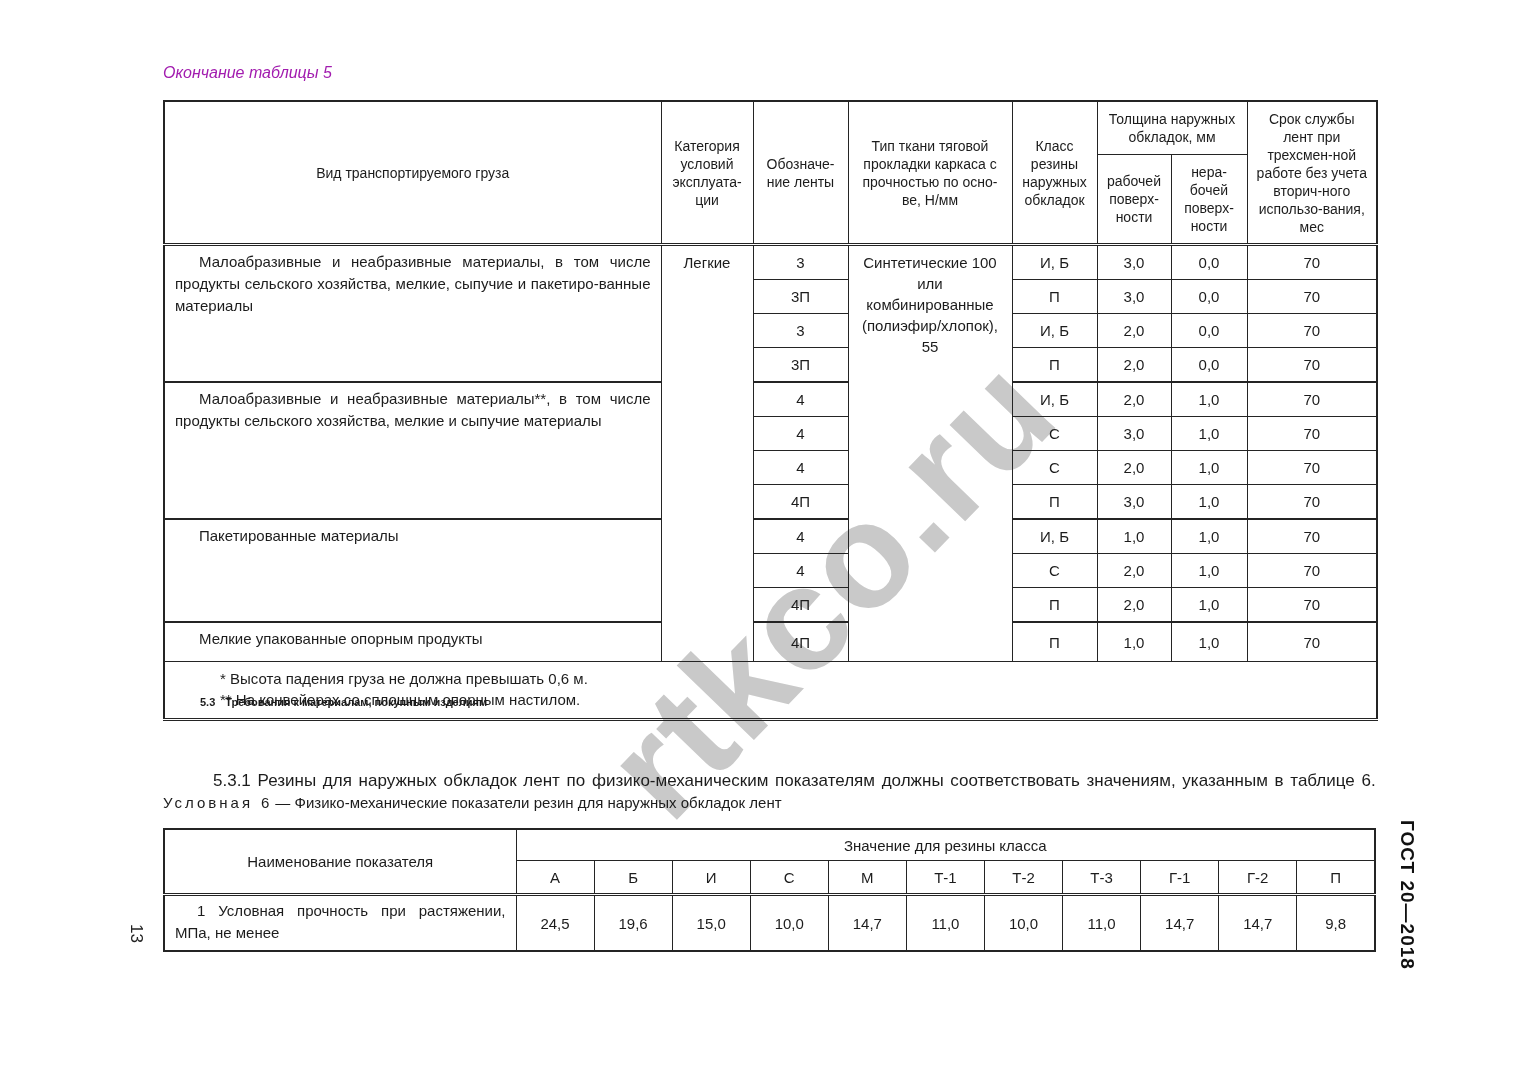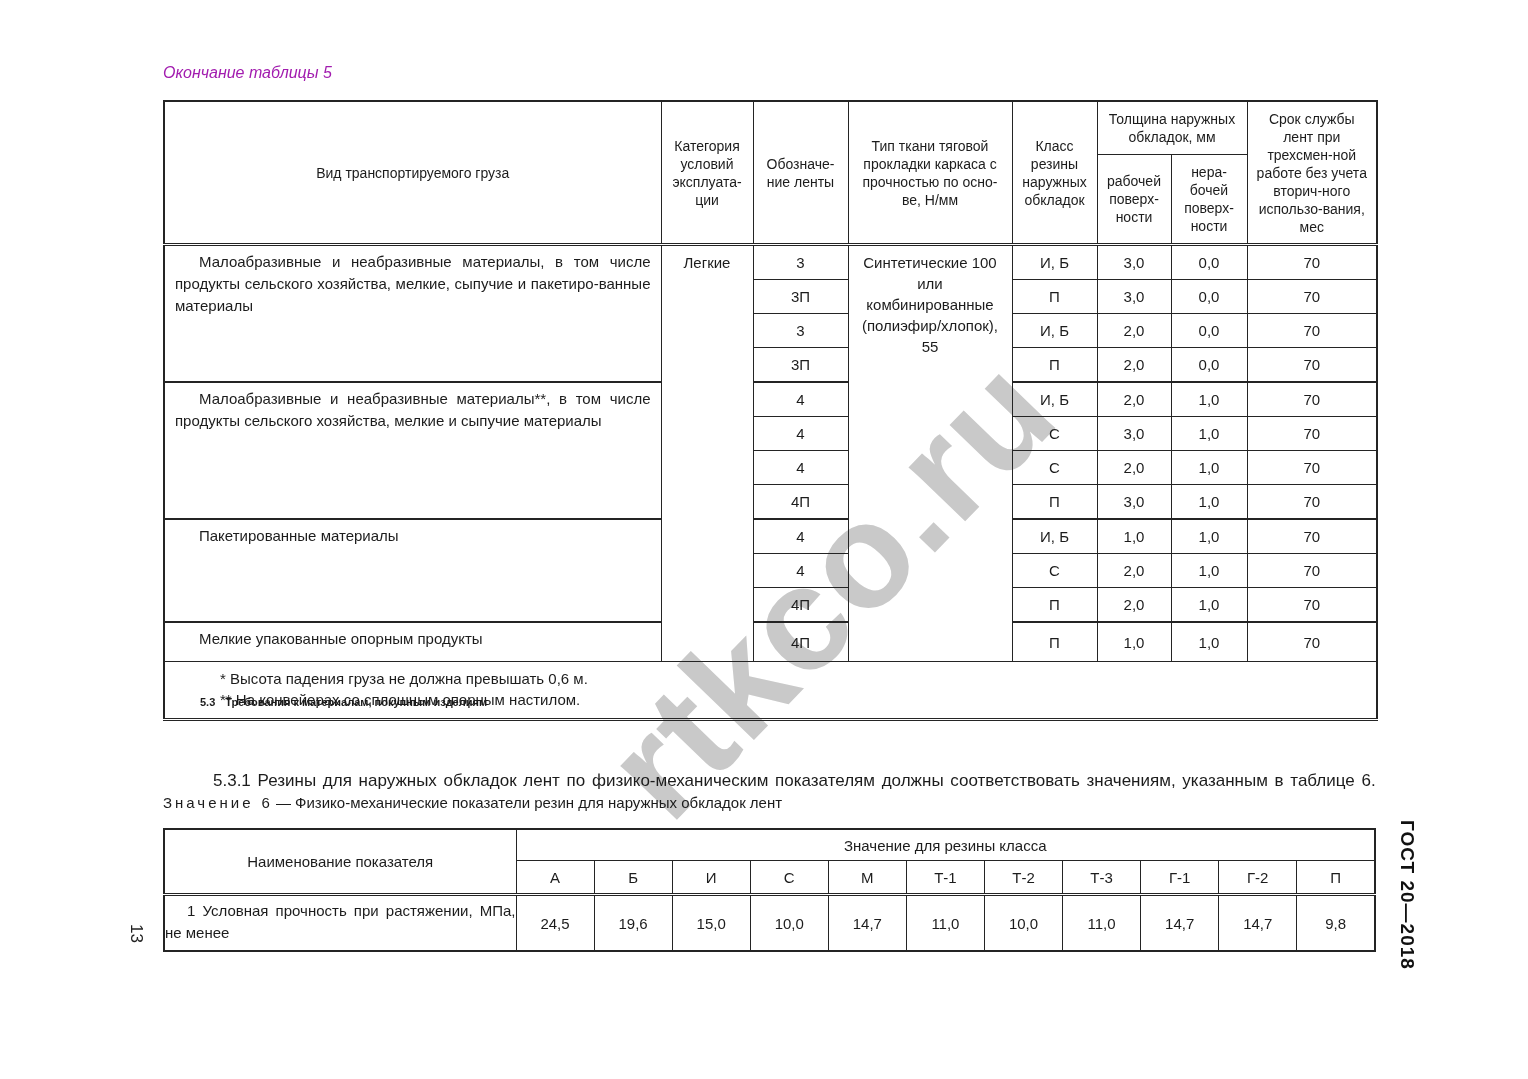--- a/index.html
+++ b/index.html
@@ -96,21 +96,21 @@
     border:1px solid #242424;
     padding:2px 6px;text-align:center;vertical-align:middle;
     font-weight:normal;font-size:15px;overflow:hidden;
   }
   .t6 col.namecol{width:352px;}
   .t6 .hrow1 th{height:26px;margin-left:11px;}
   .t6 .hrow2 th{height:28px;}
   .t6 tr.t6data td{border-top:3px double #242424;height:46px;}
   .t6 td.pname{
     text-align:justify;vertical-align:top;
-    padding:4px 0;text-indent:22px;line-height:22px;
+    padding:4px 10px;text-indent:22px;line-height:22px;
   }
 </style>
 </head>
 <body>
 
 <div class="page">
 
   <div class="watermark">rtkco.ru</div>
 
   <div class="content">
@@ -246,21 +246,21 @@
     </tbody>
       </table>
 
     <div class="sec-heading">
       <span class="num">5.3</span><span>Требования к материалам, покупным изделиям</span>
     </div>
 
     <div class="sec-para">5.3.1 Резины для наружных обкладок лент по физико-механическим показателям должны соответствовать значениям, указанным в таблице 6.</div>
 
     <div class="t6-caption">
-      <span class="word">Значение</span><span class="num">6</span><span>— Физико-механические показатели резин для наружных обкладок лент</span>
+      <span class="word">Условная</span><span class="num">6</span><span>— Физико-механические показатели резин для наружных обкладок лент</span>
     </div>
 
     <table class="t6">
       <colgroup>
         <col class="namecol">
         <col>
           <col>
           <col>
           <col>
           <col>

